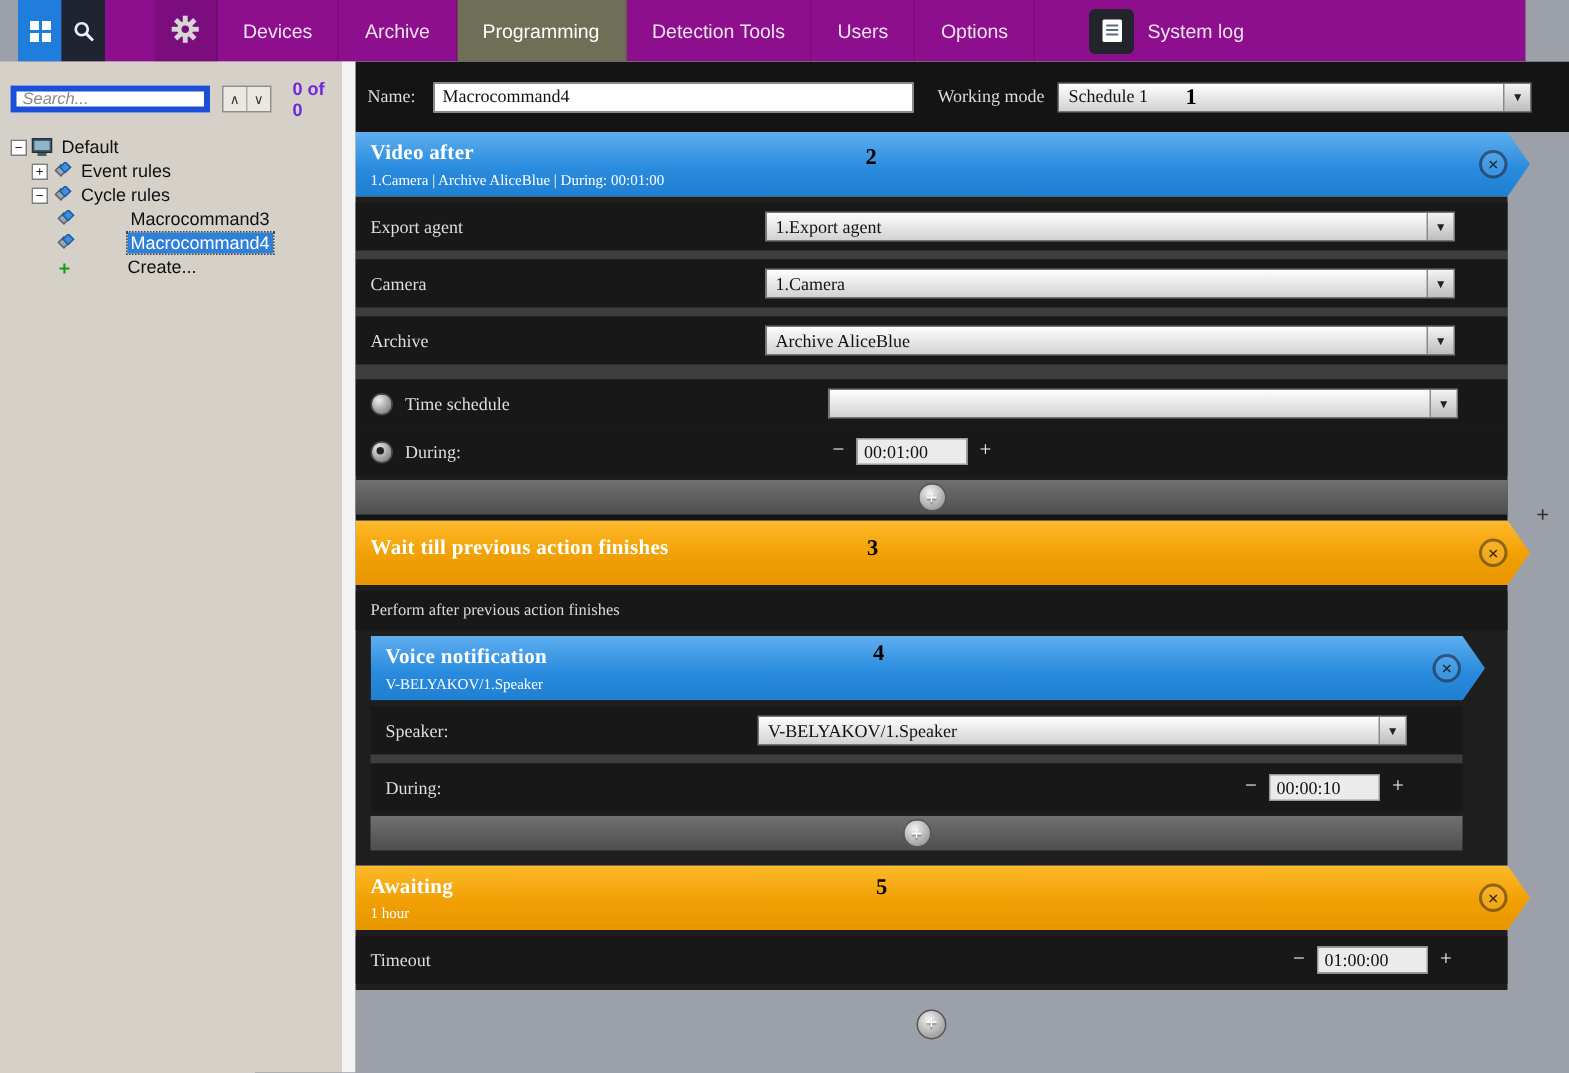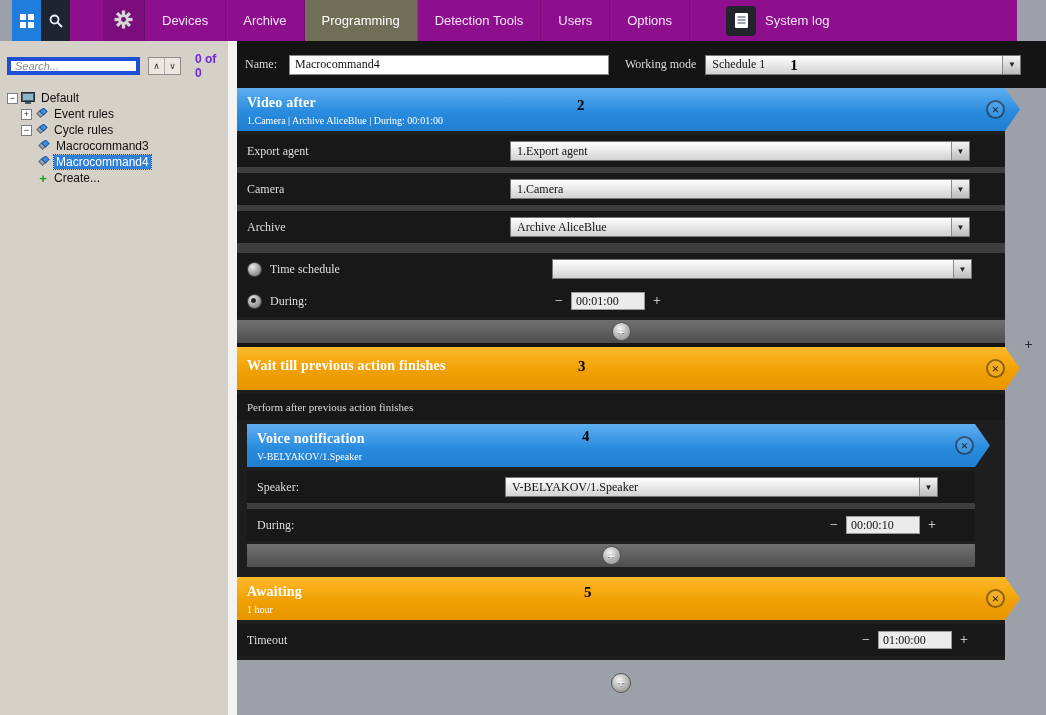--- a/index.html
+++ b/index.html
@@ -22,21 +22,21 @@
   .splitter{position:absolute;top:41px;left:228px;width:9px;bottom:0;background:#F3F3F1;cursor:col-resize;}
   .search-row{display:flex;align-items:center;padding:11px 6px 10px 7px;}
   .search-input{width:133px;height:18px;box-sizing:border-box;border:4px solid #1d4ed8;background:#FFF;font-family:inherit;font-size:11px;color:#333;padding:0 4px;}
   .search-input::placeholder{font-style:italic;color:#8A8A8A;}
   .spin{display:flex;margin-left:8px;border:1px solid #8E8E8E;background:#ECE8E0;}
   .spin-btn{width:15px;height:16px;display:flex;align-items:center;justify-content:center;font-size:9px;color:#333;cursor:pointer;}
   .spin-btn:first-child{border-right:1px solid #AFAFAF;}
   .count{margin-left:14px;font-size:12px;color:#6d28d9;font-weight:bold;}
   .tree{padding-left:5px;font-size:12px;color:#101010;}
   .trow{display:flex;align-items:center;height:16px;cursor:pointer;}
-  .lvl0{padding-left:2px;}.lvl1{padding-left:16px;}.lvl2{padding-left:32px;}
+  .lvl0{padding-left:2px;}.lvl1{padding-left:16px;}.lvl2{padding-left:32px;gap:31px;}
   .box{width:11px;height:11px;box-sizing:border-box;background:#FFF;border:1px solid #7E7E7E;font-size:9px;line-height:8px;text-align:center;color:#222;flex:none;margin-right:3px;cursor:pointer;}
   .ticon{flex:none;margin-right:4px;display:flex;}
   .tlabel{padding:0 2px;white-space:nowrap;}
   .tlabel.sel{background:#2F80D9;color:#FFF;outline:1px dotted #444;}
   .create-plus{width:12px;text-align:center;color:#18A018;font-weight:bold;font-size:13px;margin-right:3px;flex:none;}
 
   
   .main{position:absolute;top:41px;left:237px;right:0;bottom:0;background:#9CA1A9;overflow:hidden;font-family:Liberation Serif, serif;}
   .name-bar{height:47px;background:#141414;display:flex;align-items:center;padding-left:8px;}
   .fld-label{color:#DCDCDC;font-size:12px;flex:none;}

